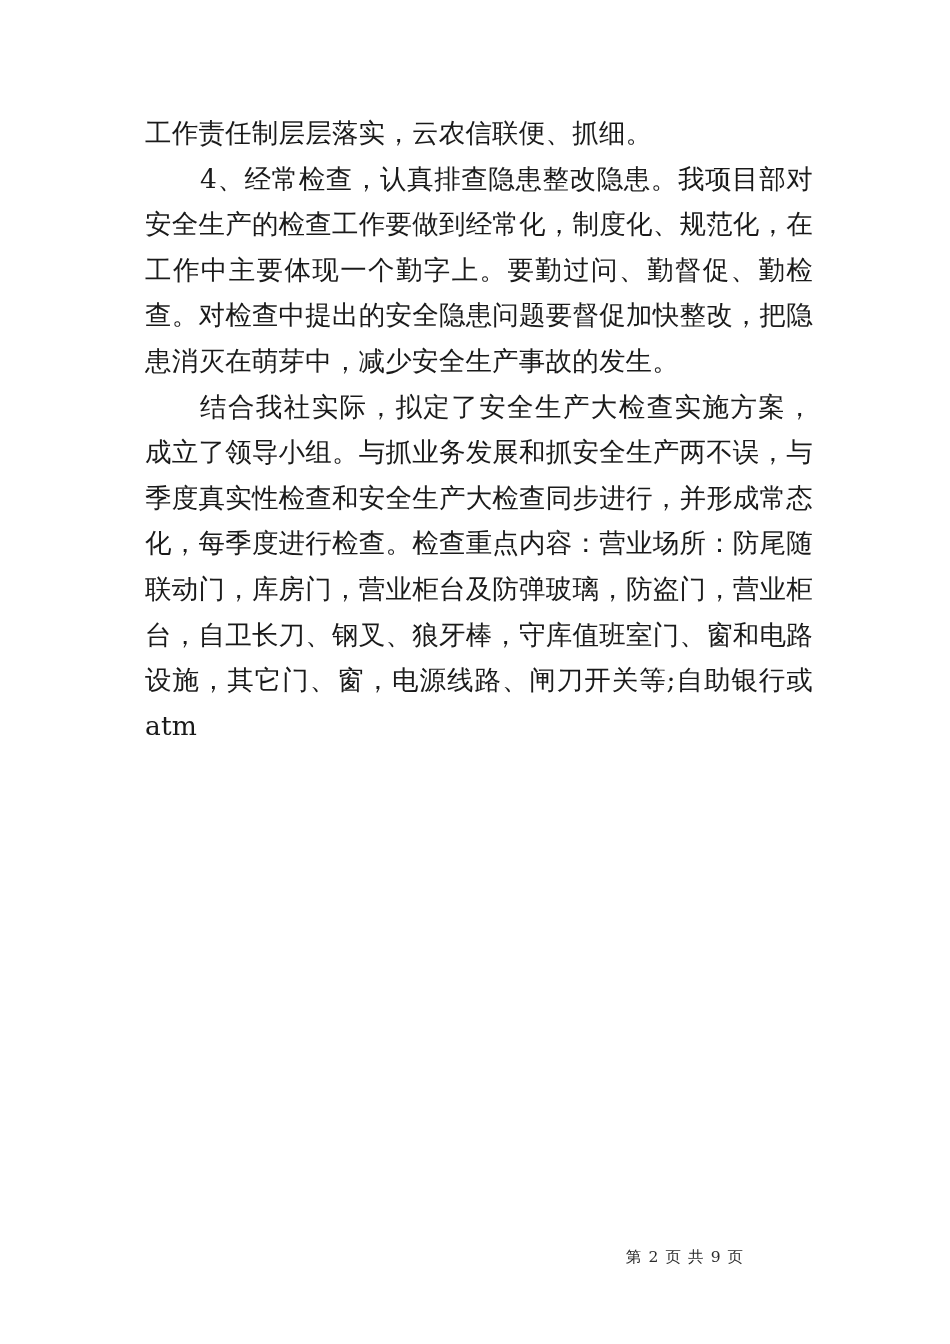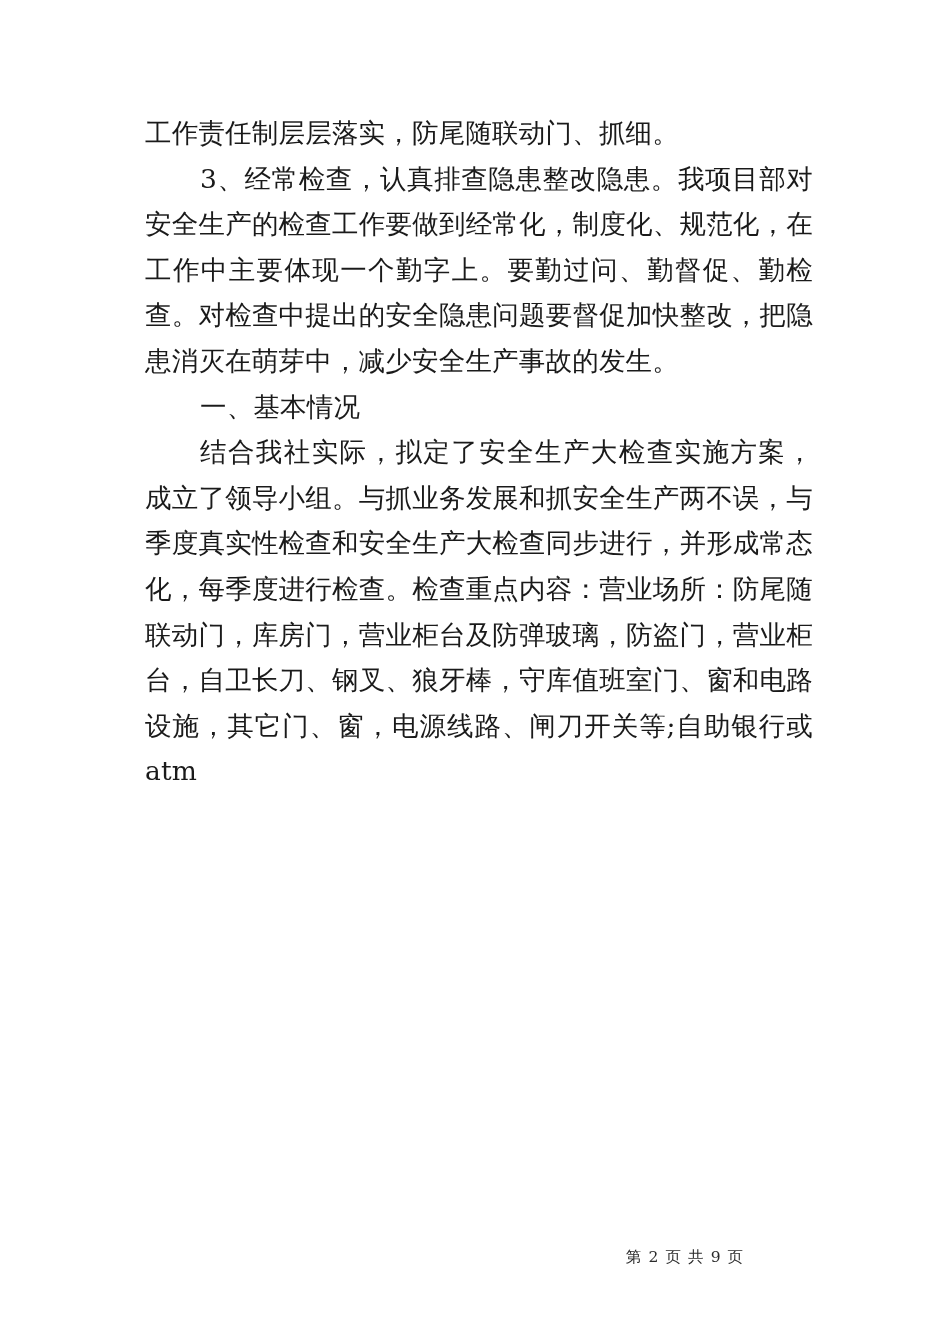--- a/index.html
+++ b/index.html
@@ -72,28 +72,27 @@
     font-family: "DejaVu Serif", "Liberation Serif", serif;
   }
 </style>
 </head>
 <body>
 
 <div class="page">
 
   <div class="doc-body">
 
-    <p class="para flush">工作责任制层层落实，防尾随联动门、抓细。</p>
+    <p class="para flush">工作责任制层层落实，云农信联便、抓细。</p>
 
 
-    <p class="para indent">3、经常检查，认真排查隐患整改隐患。我项目部对安全生产的检查工作要做到经常化，制度化、规范化，在工作中主要体现一个勤字上。要勤过问、勤督促、勤检查。对检查中提出的安全隐患问题要督促加快整改，把隐患消灭在萌芽中，减少安全生产事故的发生。</p>
+    <p class="para indent">4、经常检查，认真排查隐患整改隐患。我项目部对安全生产的检查工作要做到经常化，制度化、规范化，在工作中主要体现一个勤字上。要勤过问、勤督促、勤检查。对检查中提出的安全隐患问题要督促加快整改，把隐患消灭在萌芽中，减少安全生产事故的发生。</p>
 
 
 
-    <p class="para indent">一、基本情况</p>
 
     <p class="para indent">结合我社实际，拟定了安全生产大检查实施方案，成立了领导小组。与抓业务发展和抓安全生产两不误，与季度真实性检查和安全生产大检查同步进行，并形成常态化，每季度进行检查。检查重点内容：营业场所：防尾随联动门，库房门，营业柜台及防弹玻璃，防盗门，营业柜台，自卫长刀、钢叉、狼牙棒，守库值班室门、窗和电路设施，其它门、窗，电源线路、闸刀开关等;自助银行或 atm</p>
 
   </div>
 
   <div class="footer">
     <span class="footer-inner">第 2 页 共 9 页</span>
   </div>
 
 </div>

